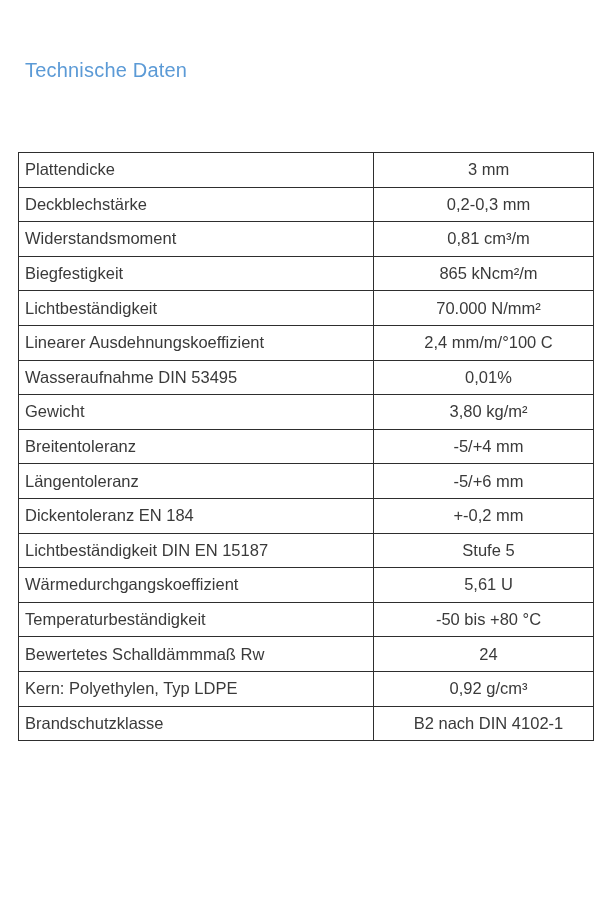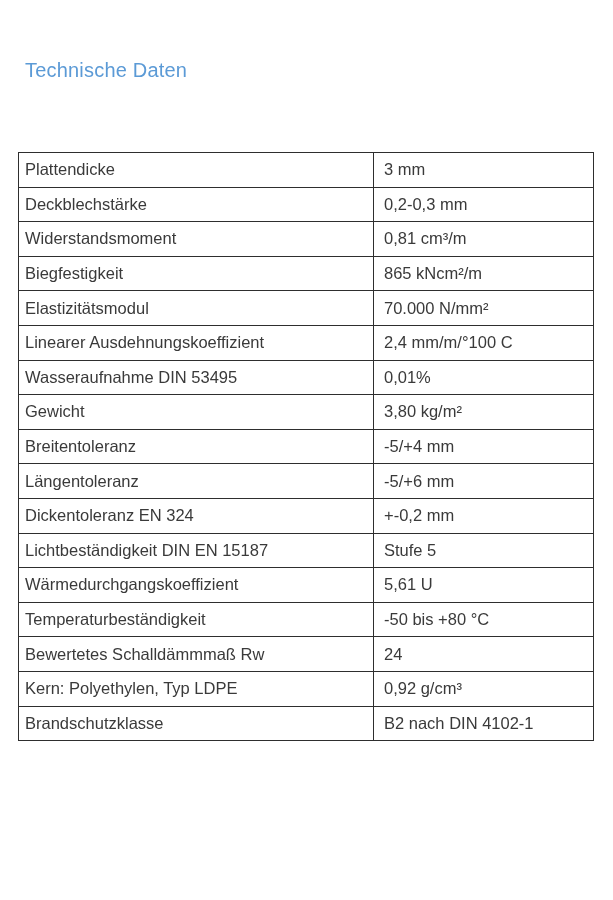--- a/index.html
+++ b/index.html
@@ -41,20 +41,21 @@
     vertical-align: middle;
     padding: 0 0 0 6px;
     white-space: nowrap;
     overflow: hidden;
   }
   table.tech-table td.label-cell {
     width: 348px;
   }
   table.tech-table td.value-cell {
     padding-left: 10px;
+    text-align: center;
   }
 </style>
 </head>
 <body>
 
 <h1 class="page-title">Technische Daten</h1>
 
 <table class="tech-table">
   <tbody>
       <tr>
@@ -67,21 +68,21 @@
       </tr>
       <tr>
         <td class="label-cell">Widerstandsmoment</td>
         <td class="value-cell">0,81 cm³/m</td>
       </tr>
       <tr>
         <td class="label-cell">Biegfestigkeit</td>
         <td class="value-cell">865 kNcm²/m</td>
       </tr>
       <tr>
-        <td class="label-cell">Elastizitätsmodul</td>
+        <td class="label-cell">Lichtbeständigkeit</td>
         <td class="value-cell">70.000 N/mm²</td>
       </tr>
       <tr>
         <td class="label-cell">Linearer Ausdehnungskoeffizient</td>
         <td class="value-cell">2,4 mm/m/°100 C</td>
       </tr>
       <tr>
         <td class="label-cell">Wasseraufnahme DIN 53495</td>
         <td class="value-cell">0,01%</td>
       </tr>
@@ -91,21 +92,21 @@
       </tr>
       <tr>
         <td class="label-cell">Breitentoleranz</td>
         <td class="value-cell">-5/+4 mm</td>
       </tr>
       <tr>
         <td class="label-cell">Längentoleranz</td>
         <td class="value-cell">-5/+6 mm</td>
       </tr>
       <tr>
-        <td class="label-cell">Dickentoleranz EN 324</td>
+        <td class="label-cell">Dickentoleranz EN 184</td>
         <td class="value-cell">+-0,2 mm</td>
       </tr>
       <tr>
         <td class="label-cell">Lichtbeständigkeit DIN EN 15187</td>
         <td class="value-cell">Stufe 5</td>
       </tr>
       <tr>
         <td class="label-cell">Wärmedurchgangskoeffizient</td>
         <td class="value-cell">5,61 U</td>
       </tr>

